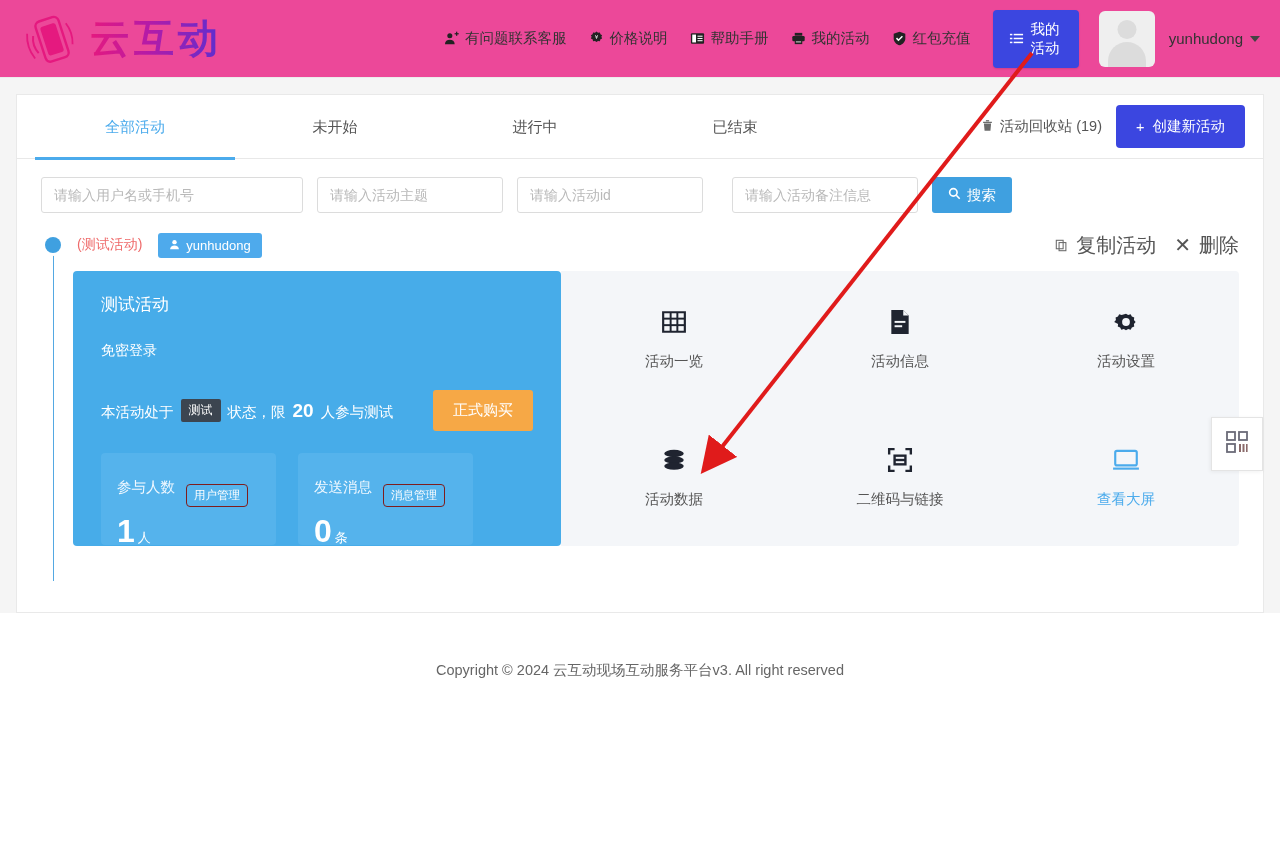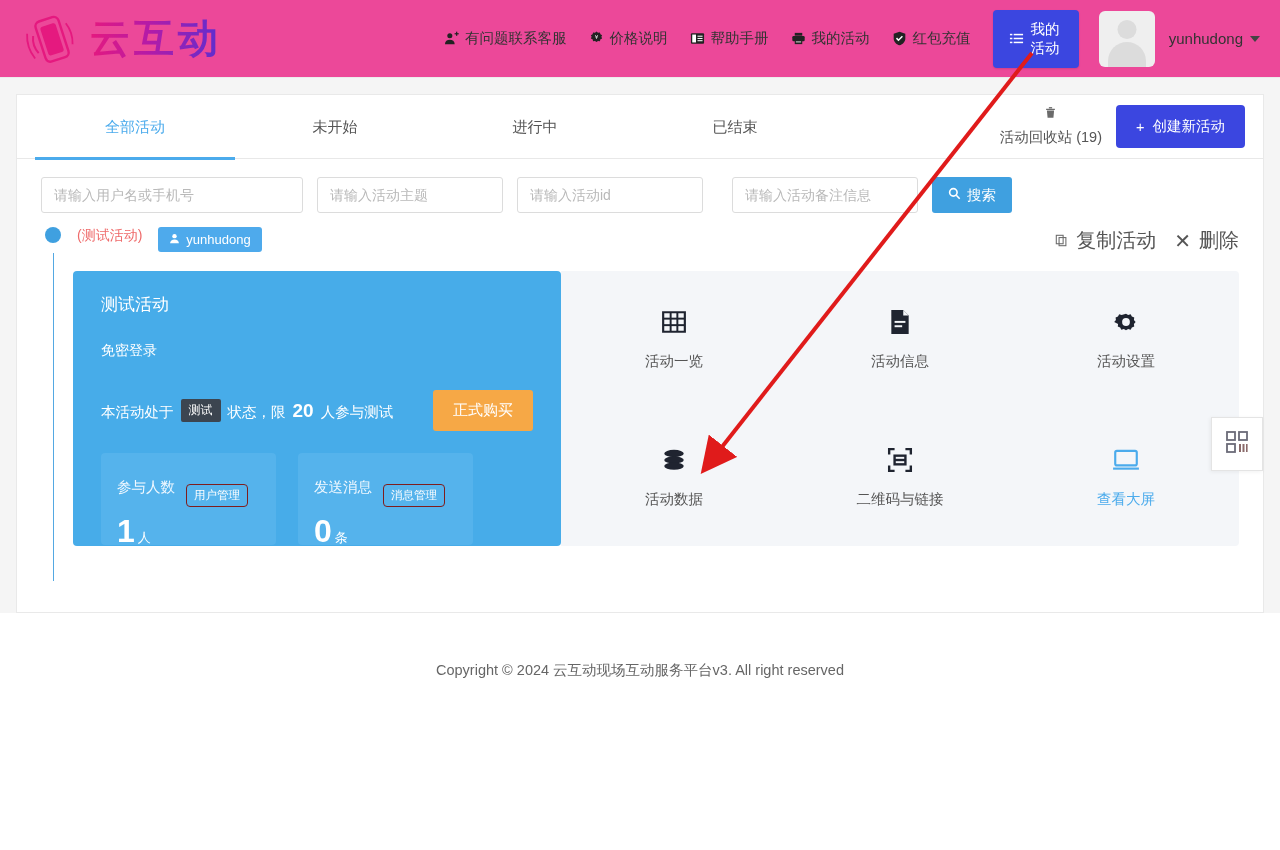--- a/index.html
+++ b/index.html
@@ -84,21 +84,21 @@
     width: 200px; text-align: center; font-size: 15px; color: #555;
     cursor: pointer; height: 64px; line-height: 64px; position: relative;
   }
   .tab.active { color: #4babec; }
   .tab.active::after {
     content: ""; position: absolute; left: 0; right: 0; bottom: -1px;
     height: 3px; background: #4babec;
   }
   .recycle {
     margin-left: auto; display: flex; align-items: center; gap: 6px;
-    font-size: 14.5px; color: #555; cursor: pointer; margin-right: 14px; flex-direction: column;
+    font-size: 14.5px; color: #555; cursor: pointer; margin-right: 14px;
   }
   .btn-create {
     background: #3b46e0; color: #fff; font-size: 14.5px;
     padding: 12px 20px; border-radius: 4px; cursor: pointer;
     display: flex; align-items: center; gap: 8px;
   }
 
   
   .search-row { display: flex; align-items: center; gap: 14px; padding: 18px 24px 14px 24px; }
   .search-row input {
@@ -112,21 +112,21 @@
   .in-3 { width: 186px; }
   .in-4 { width: 186px; margin-left: 15px; }
   .btn-search {
     background: #3fa0e0; color: #fff; height: 36px; min-width: 80px;
     display: flex; align-items: center; justify-content: center; gap: 6px;
     font-size: 14.5px; border-radius: 3px; cursor: pointer; padding: 0 14px;
   }
 
   
   .activity { padding: 0 24px 0 24px; position: relative; }
-  .act-head { display: flex; align-items: flex-start; height: 36px; position: relative; }
+  .act-head { display: flex; align-items: center; height: 36px; position: relative; }
   .timeline-dot {
     width: 16px; height: 16px; border-radius: 50%; background: #3fa0e0;
     margin-left: 4px; box-shadow: 0 0 0 3px #fff;
     position: relative; z-index: 2;
   }
   .timeline-line {
     position: absolute; left: 36px; top: 26px; width: 1px; height: 328px;
     background: #53a8e2; z-index: 1;
   }
   .act-tag-test { color: #ef6b6b; font-size: 14px; margin-left: 16px; }

